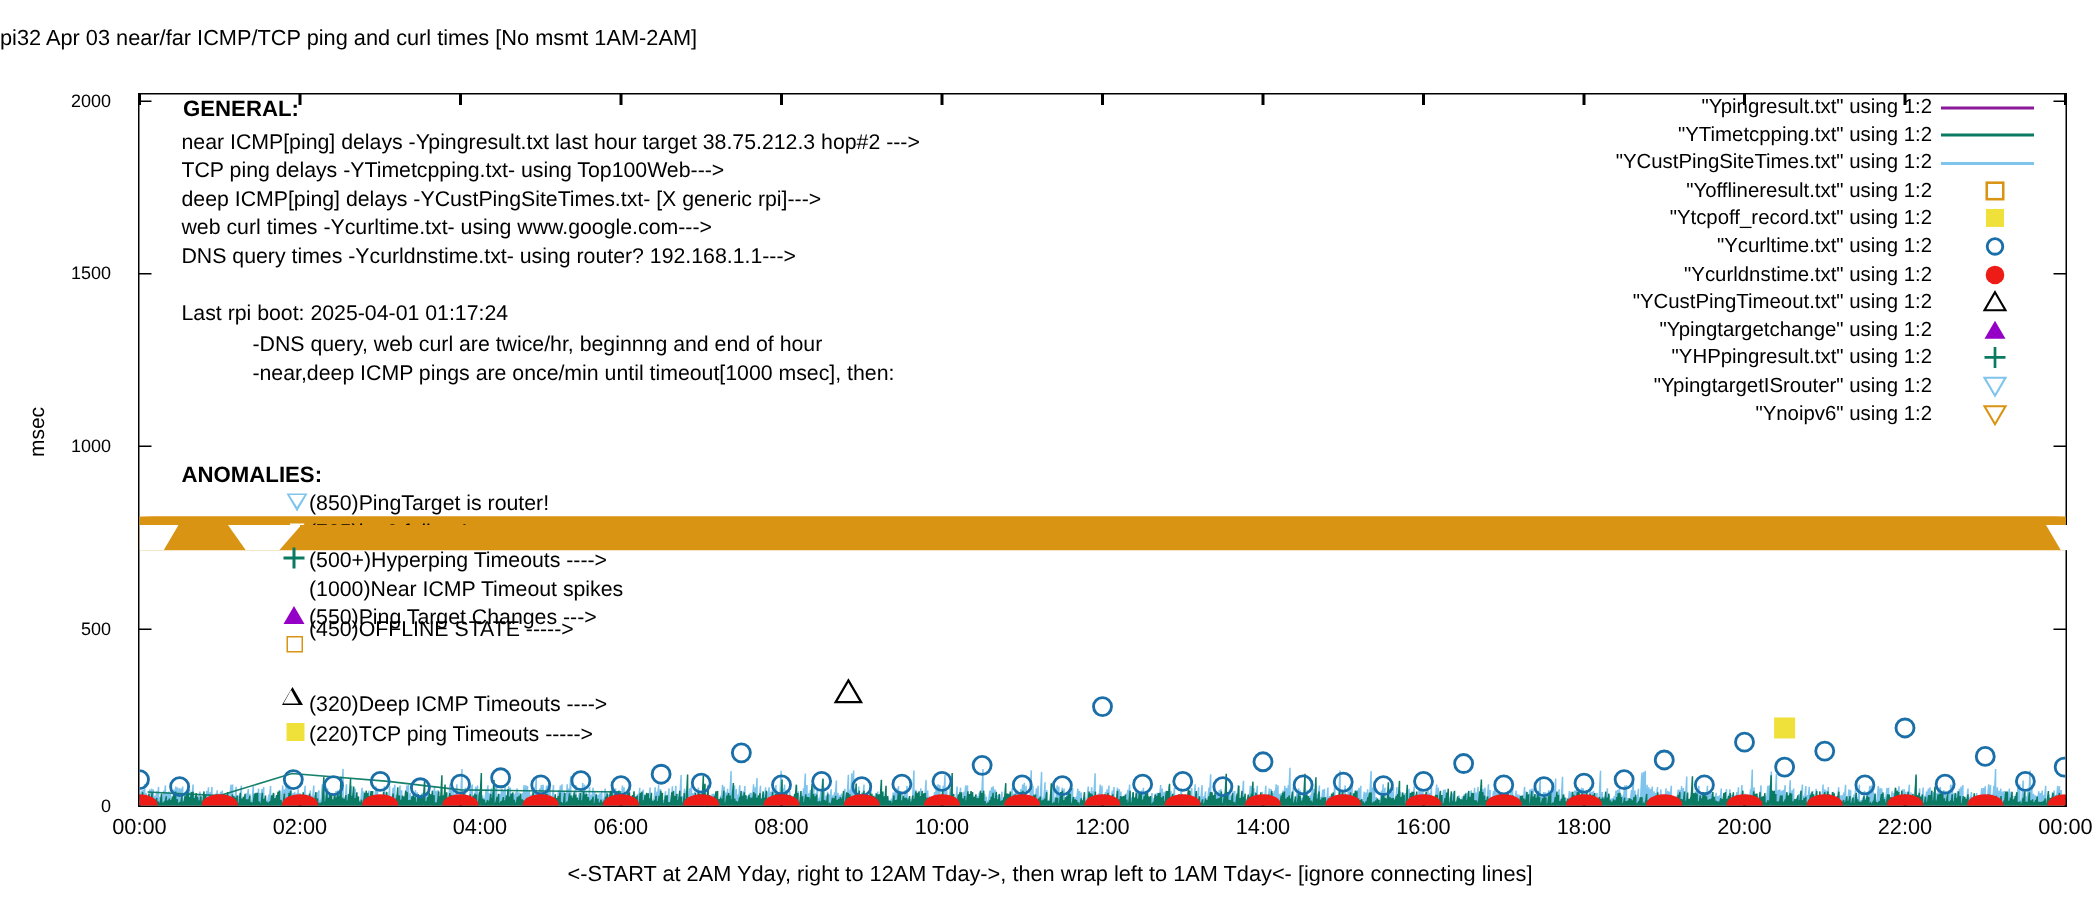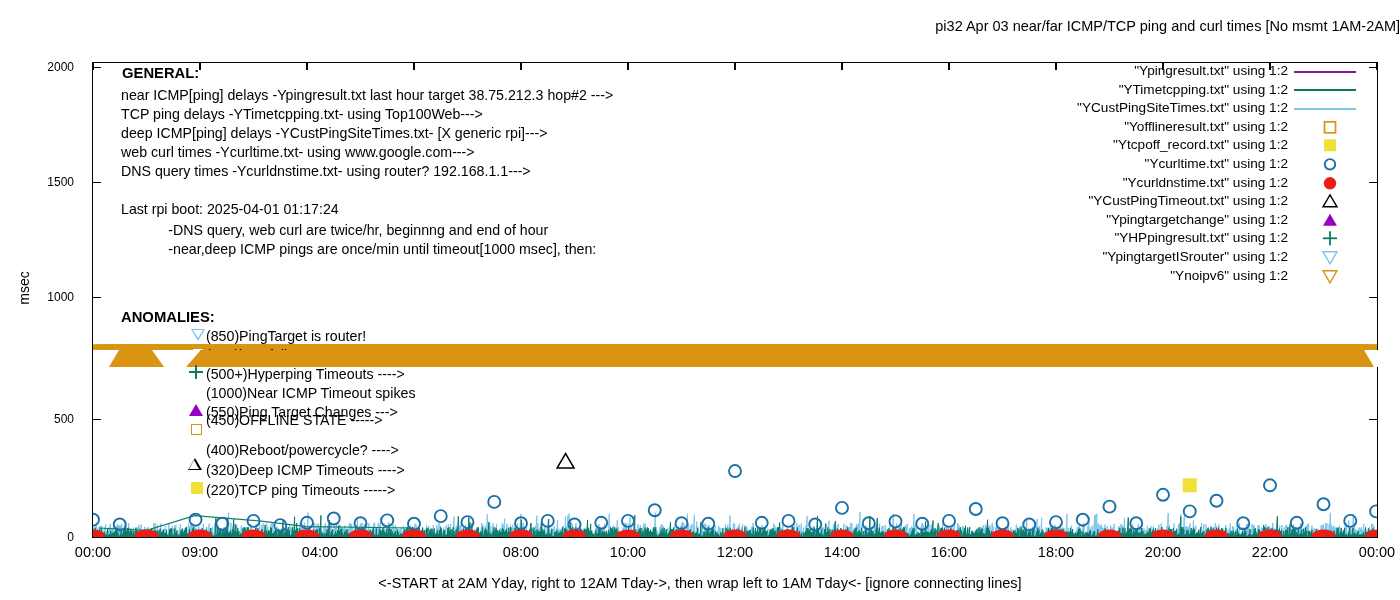--- a/index.html
+++ b/index.html
@@ -2,21 +2,21 @@
 <html><head>
 <meta charset="utf-8">
 <style>
   html,body{margin:0;padding:0;background:#ffffff;}
   body{width:1400px;height:600px;position:relative;overflow:hidden;
        font-family:"Liberation Sans","DejaVu Sans",sans-serif;color:#000;}
 
   .chart-root{position:absolute;left:0;top:0;width:1400px;height:600px;}
 
   
-  .chart-title{position:absolute;left:0;top:18px;width:1400px;text-align:right;
+  .chart-title{position:absolute;left:0;top:18px;width:1400px;text-align:left;
                font-size:14.5px;color:#000;letter-spacing:0px;}
 
   
   .plot-frame{position:absolute;left:92px;top:62px;width:1286px;height:476px;
               border:1.3px solid #000;box-sizing:border-box;background:transparent;}
 
   
   .ylabel{position:absolute;left:-6px;top:280px;width:60px;text-align:center;
           font-size:14px;transform:rotate(-90deg);transform-origin:center center;}
   .ytick-wrap{position:absolute;left:0;top:0;width:92px;height:600px;}
@@ -98,21 +98,21 @@
   <div class="ytick-mark-r" style="top:182px;"></div>
   <div class="ytick-mark-r" style="top:297px;"></div>
   <div class="ytick-mark-r" style="top:419px;"></div>
 
   <div id="xticks">
       <div class="xtick-mark" style="left: 92.4px;"></div>
       <div class="xtick-mark-t" style="left: 92.4px;"></div>
       <div class="xt" style="left: 61px; top: 545px;">00:00</div>
       <div class="xtick-mark" style="left: 199.4px;"></div>
       <div class="xtick-mark-t" style="left: 199.4px;"></div>
-      <div class="xt" style="left: 168px; top: 545px;">09:00</div>
+      <div class="xt" style="left: 168px; top: 545px;">02:00</div>
       <div class="xtick-mark" style="left: 306.4px;"></div>
       <div class="xtick-mark-t" style="left: 306.4px;"></div>
       <div class="xt" style="left: 288px; top: 545px;">04:00</div>
       <div class="xtick-mark" style="left: 413.4px;"></div>
       <div class="xtick-mark-t" style="left: 413.4px;"></div>
       <div class="xt" style="left: 382px; top: 545px;">06:00</div>
       <div class="xtick-mark" style="left: 520.4px;"></div>
       <div class="xtick-mark-t" style="left: 520.4px;"></div>
       <div class="xt" style="left: 489px; top: 545px;">08:00</div>
       <div class="xtick-mark" style="left: 627.4px;"></div>
@@ -705,21 +705,20 @@
   <div class="note" style="left:206px;top:365px;">(500+)Hyperping Timeouts ----&gt;</div>
 
   <div class="note" style="left:206px;top:384px;">(1000)Near ICMP Timeout spikes</div>
 
   <div class="mk mk-tri-up-fill" style="left:189px;top:404px;"></div>
   <div class="note" style="left:206px;top:403px;">(550)Ping Target Changes ---&gt;</div>
 
   <div class="mk mk-sq-open" style="left:191px;top:424px;"></div>
   <div class="note" style="left:206px;top:411px;">(450)OFFLINE STATE -----&gt;</div>
 
-  <div class="note" style="left:206px;top:441px;">(400)Reboot/powercycle? ----&gt;</div>
 
   <div class="mk mk-tri-up-open" style="left:188px;top:458px;">
       <i></i>
     </div>
   <div class="note" style="left:206px;top:461px;">(320)Deep ICMP Timeouts ----&gt;</div>
 
   <div class="mk mk-sq-fill" style="left:191px;top:482px;"></div>
   <div class="note" style="left:206px;top:481px;">(220)TCP ping Timeouts -----&gt;</div>
 
   <div class="legend" id="legend">

